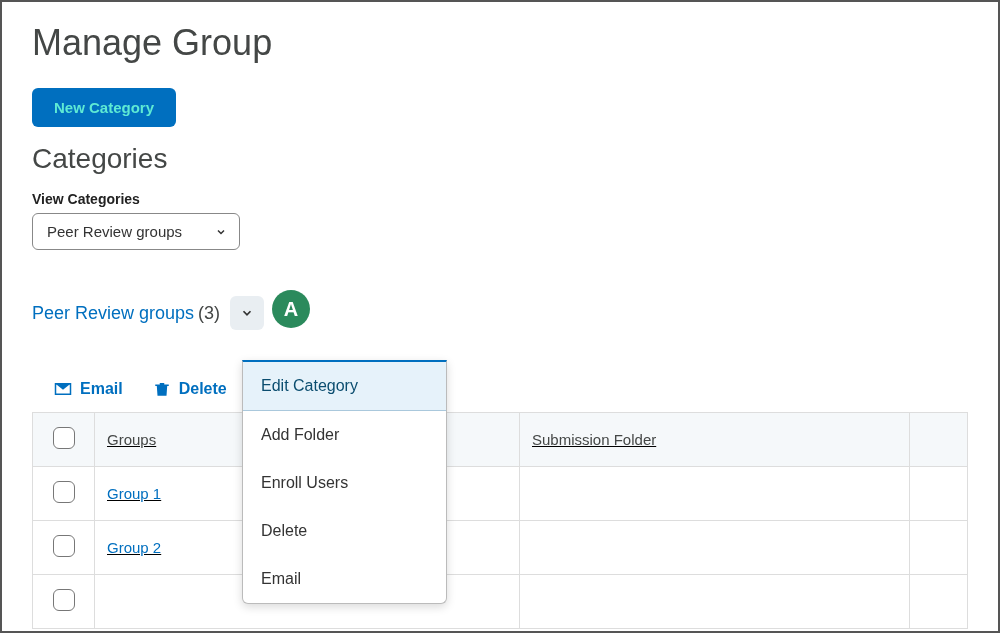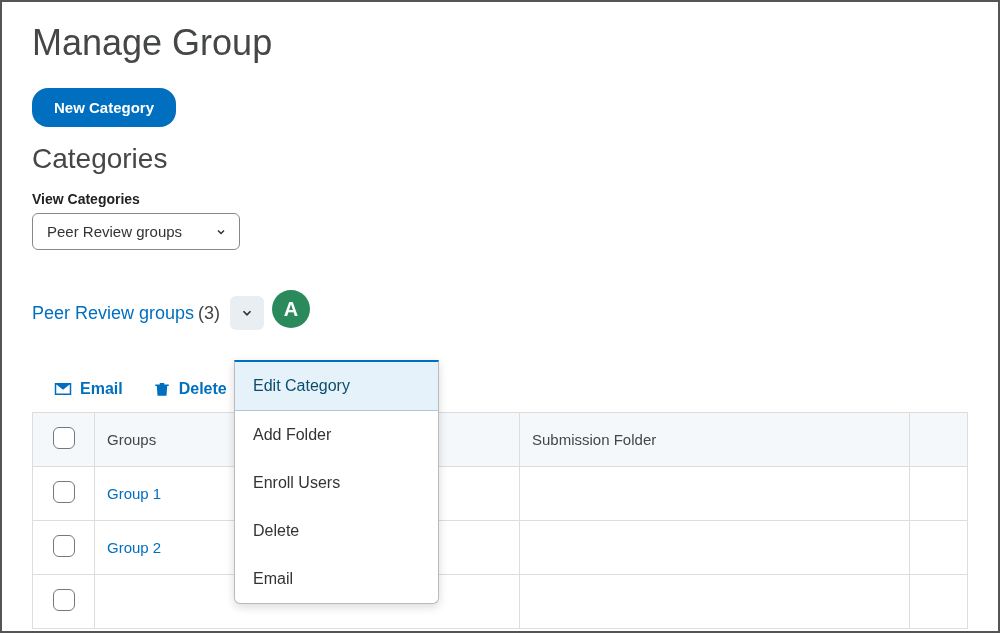--- a/index.html
+++ b/index.html
@@ -16,23 +16,23 @@
       padding: 20px 30px 0 30px;
     }
     .page-title {
       font-size: 36px;
       font-weight: 400;
       color: #444746;
       margin-bottom: 24px;
     }
     .new-cat-btn {
       background: #006fbf;
-      color: #ffffff;
+      color: #5eead4;
       border: none;
-      border-radius: 16px;
+      border-radius: 6px;
       padding: 11px 22px;
       font-size: 15px;
       font-weight: 700;
       cursor: pointer;
       margin-bottom: 16px;
     }
     .subheading {
       font-size: 28px;
       font-weight: 400;
       color: #444746;
@@ -110,20 +110,21 @@
       font-size: 16px;
       font-weight: 700;
       cursor: pointer;
     }
     .action-btn svg { width: 18px; height: 18px; fill: #006fbf; }
     .table-wrap { margin-top: 14px; }
     table {
       width: 100%;
       border-collapse: collapse;
       table-layout: fixed;
+      text-decoration: underline;
     }
     th, td {
       border: 1px solid #ddd;
       padding: 14px 12px;
       text-align: left;
       font-size: 15px;
       font-weight: 400;
       color: #444746;
       vertical-align: middle;
     }
@@ -136,21 +137,21 @@
     .chk {
       width: 22px; height: 22px;
       border: 1.5px solid #777;
       border-radius: 6px;
       display: inline-block;
       background: #fff;
       cursor: pointer;
     }
     .menu {
       position: absolute;
-      left: 232px;
+      left: 240px;
       top: 358px;
       width: 205px;
       background: #fff;
       border: 1px solid #bbb;
       border-top: 2px solid #006fbf;
       border-radius: 0 0 6px 6px;
       box-shadow: 0 3px 10px rgba(0,0,0,0.15);
       overflow: hidden;
       z-index: 10;
     }

